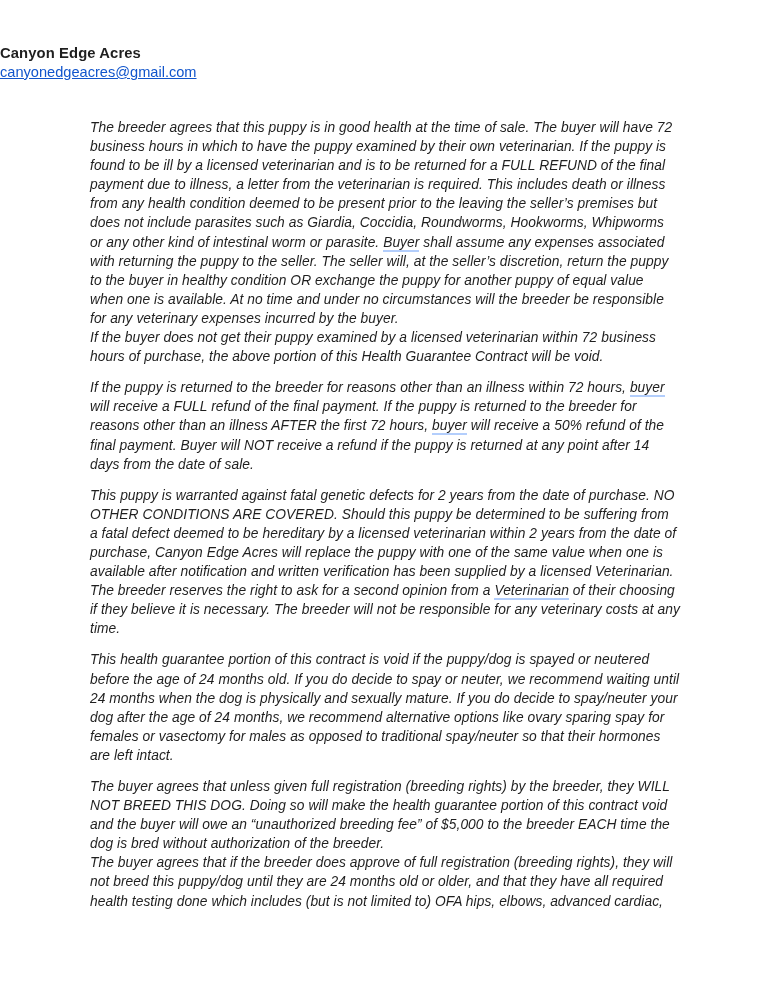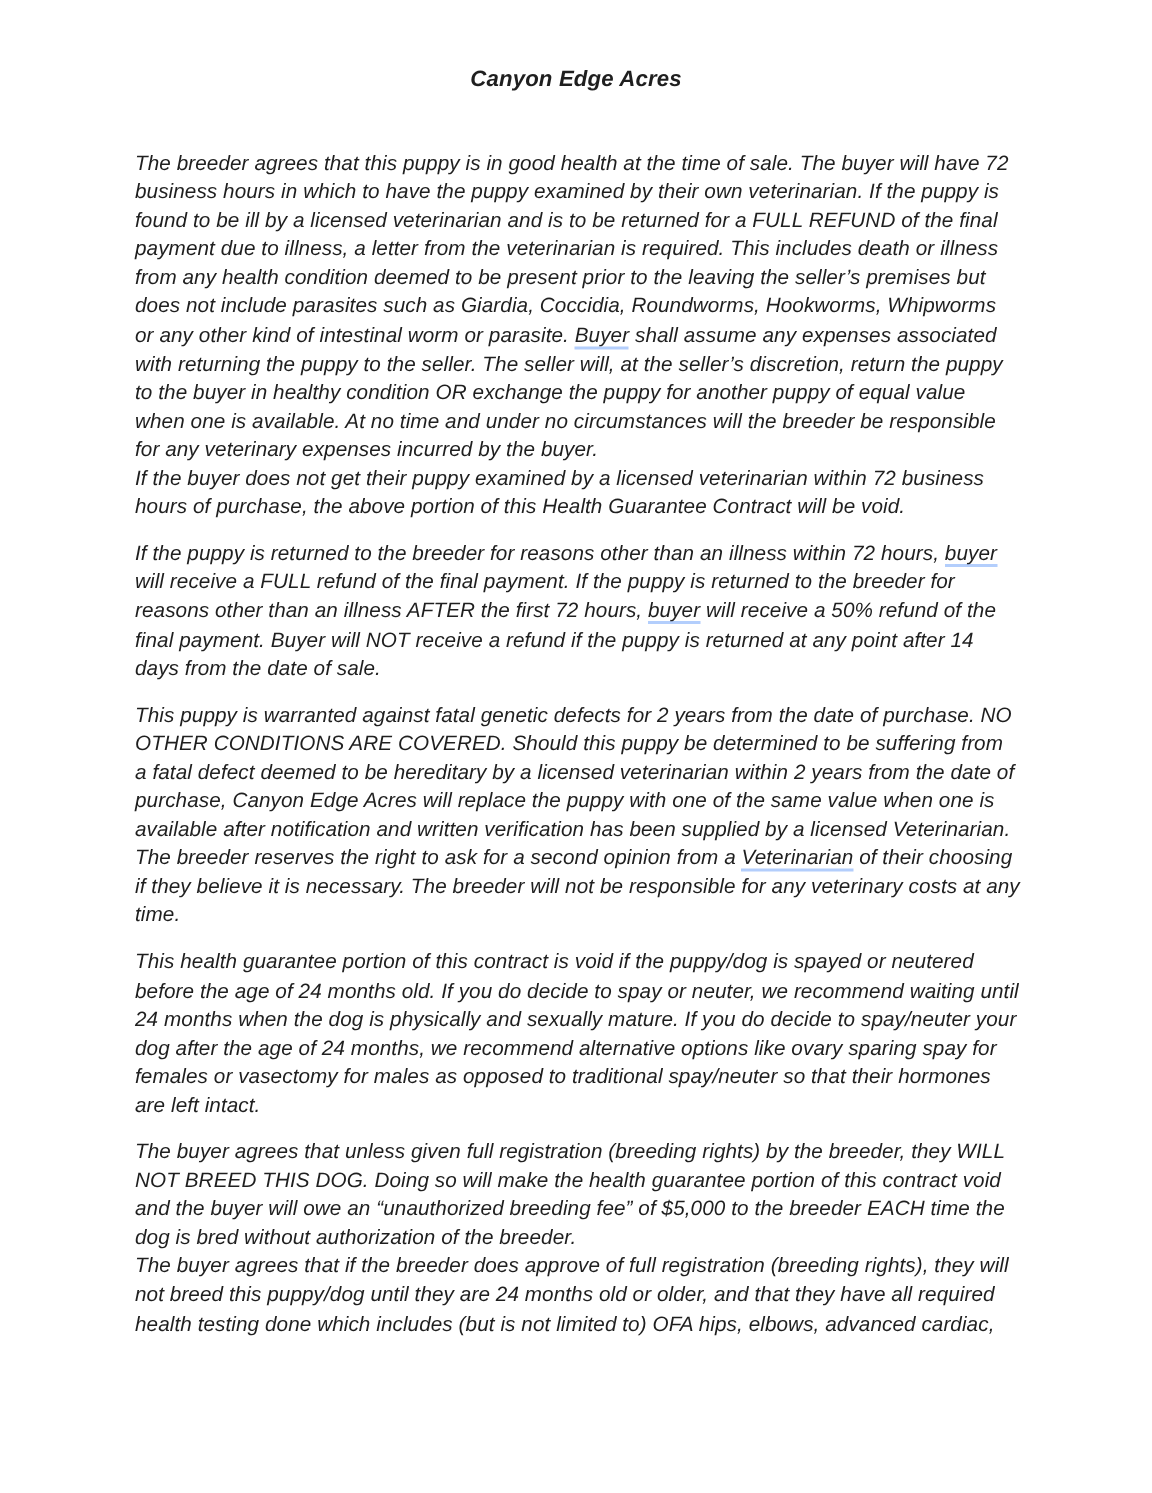--- a/index.html
+++ b/index.html
@@ -18,22 +18,20 @@
     font-family: "Liberation Sans", "DejaVu Sans", sans-serif;
   }
   .page {
     position: relative;
     width: 768px;
     height: 995px;
     background: var(--page-bg);
   }
   .doc-header {
     padding-top: 44px;
-    text-align: center;
-    font-style: italic;
   }
   .doc-title {
     font-size: 14.8px;
     font-weight: bold;
     line-height: 19px;
     color: var(--text-color);
     letter-spacing: 0.1px;
   }
   .doc-email {
     display: inline-block;
@@ -58,20 +56,23 @@
   span.flagged {
     border-bottom: 2px solid var(--flag-underline);
   }
 </style>
 </head>
 <body>
 
 <div class="page">
   <div class="doc-header">
     <div class="doc-title">Canyon Edge Acres</div>
+    <div>
+      <a class="doc-email">canyonedgeacres@gmail.com</a>
+    </div>
   </div>
   <div class="doc-body">
       <p class="para"><span>The breeder agrees that this puppy is in good health at the time of sale. The buyer will have 72 business hours in which to have the puppy examined by their own veterinarian. If the puppy is found to be ill by a licensed veterinarian and is to be returned for a FULL REFUND of the final payment due to illness, a letter from the veterinarian is required. This includes death or illness from any health condition deemed to be present prior to the leaving the seller’s premises but does not include parasites such as Giardia, Coccidia, Roundworms, Hookworms, Whipworms or any other kind of intestinal worm or parasite. </span><span class="flagged">Buyer</span><span> shall assume any expenses associated with returning the puppy to the seller. The seller will, at the seller’s discretion, return the puppy to the buyer in healthy condition OR exchange the puppy for another puppy of equal value when one is available. At no time and under no circumstances will the breeder be responsible for any veterinary expenses incurred by the buyer.
 If the buyer does not get their puppy examined by a licensed veterinarian within 72 business hours of purchase, the above portion of this Health Guarantee Contract will be void.</span></p>
       <p class="para"><span>If the puppy is returned to the breeder for reasons other than an illness within 72 hours, </span><span class="flagged">buyer</span><span> will receive a FULL refund of the final payment. If the puppy is returned to the breeder for reasons other than an illness AFTER the first 72 hours, </span><span class="flagged">buyer</span><span> will receive a 50% refund of the final payment. Buyer will NOT receive a refund if the puppy is returned at any point after 14 days from the date of sale.</span></p>
       <p class="para"><span>This puppy is warranted against fatal genetic defects for 2 years from the date of purchase. NO OTHER CONDITIONS ARE COVERED. Should this puppy be determined to be suffering from a fatal defect deemed to be hereditary by a licensed veterinarian within 2 years from the date of purchase, Canyon Edge Acres will replace the puppy with one of the same value when one is available after notification and written verification has been supplied by a licensed Veterinarian. The breeder reserves the right to ask for a second opinion from a </span><span class="flagged">Veterinarian</span><span> of their choosing if they believe it is necessary. The breeder will not be responsible for any veterinary costs at any time.</span></p>
       <p class="para"><span>This health guarantee portion of this contract is void if the puppy/dog is spayed or neutered before the age of 24 months old. If you do decide to spay or neuter, we recommend waiting until 24 months when the dog is physically and sexually mature. If you do decide to spay/neuter your dog after the age of 24 months, we recommend alternative options like ovary sparing spay for females or vasectomy for males as opposed to traditional spay/neuter so that their hormones are left intact.</span></p>
       <p class="para"><span>The buyer agrees that unless given full registration (breeding rights) by the breeder, they WILL NOT BREED THIS DOG. Doing so will make the health guarantee portion of this contract void and the buyer will owe an “unauthorized breeding fee” of $5,000 to the breeder EACH time the dog is bred without authorization of the breeder.
 The buyer agrees that if the breeder does approve of full registration (breeding rights), they will not breed this puppy/dog until they are 24 months old or older, and that they have all required health testing done which includes (but is not limited to) OFA hips, elbows, advanced cardiac,</span></p>
     </div>

